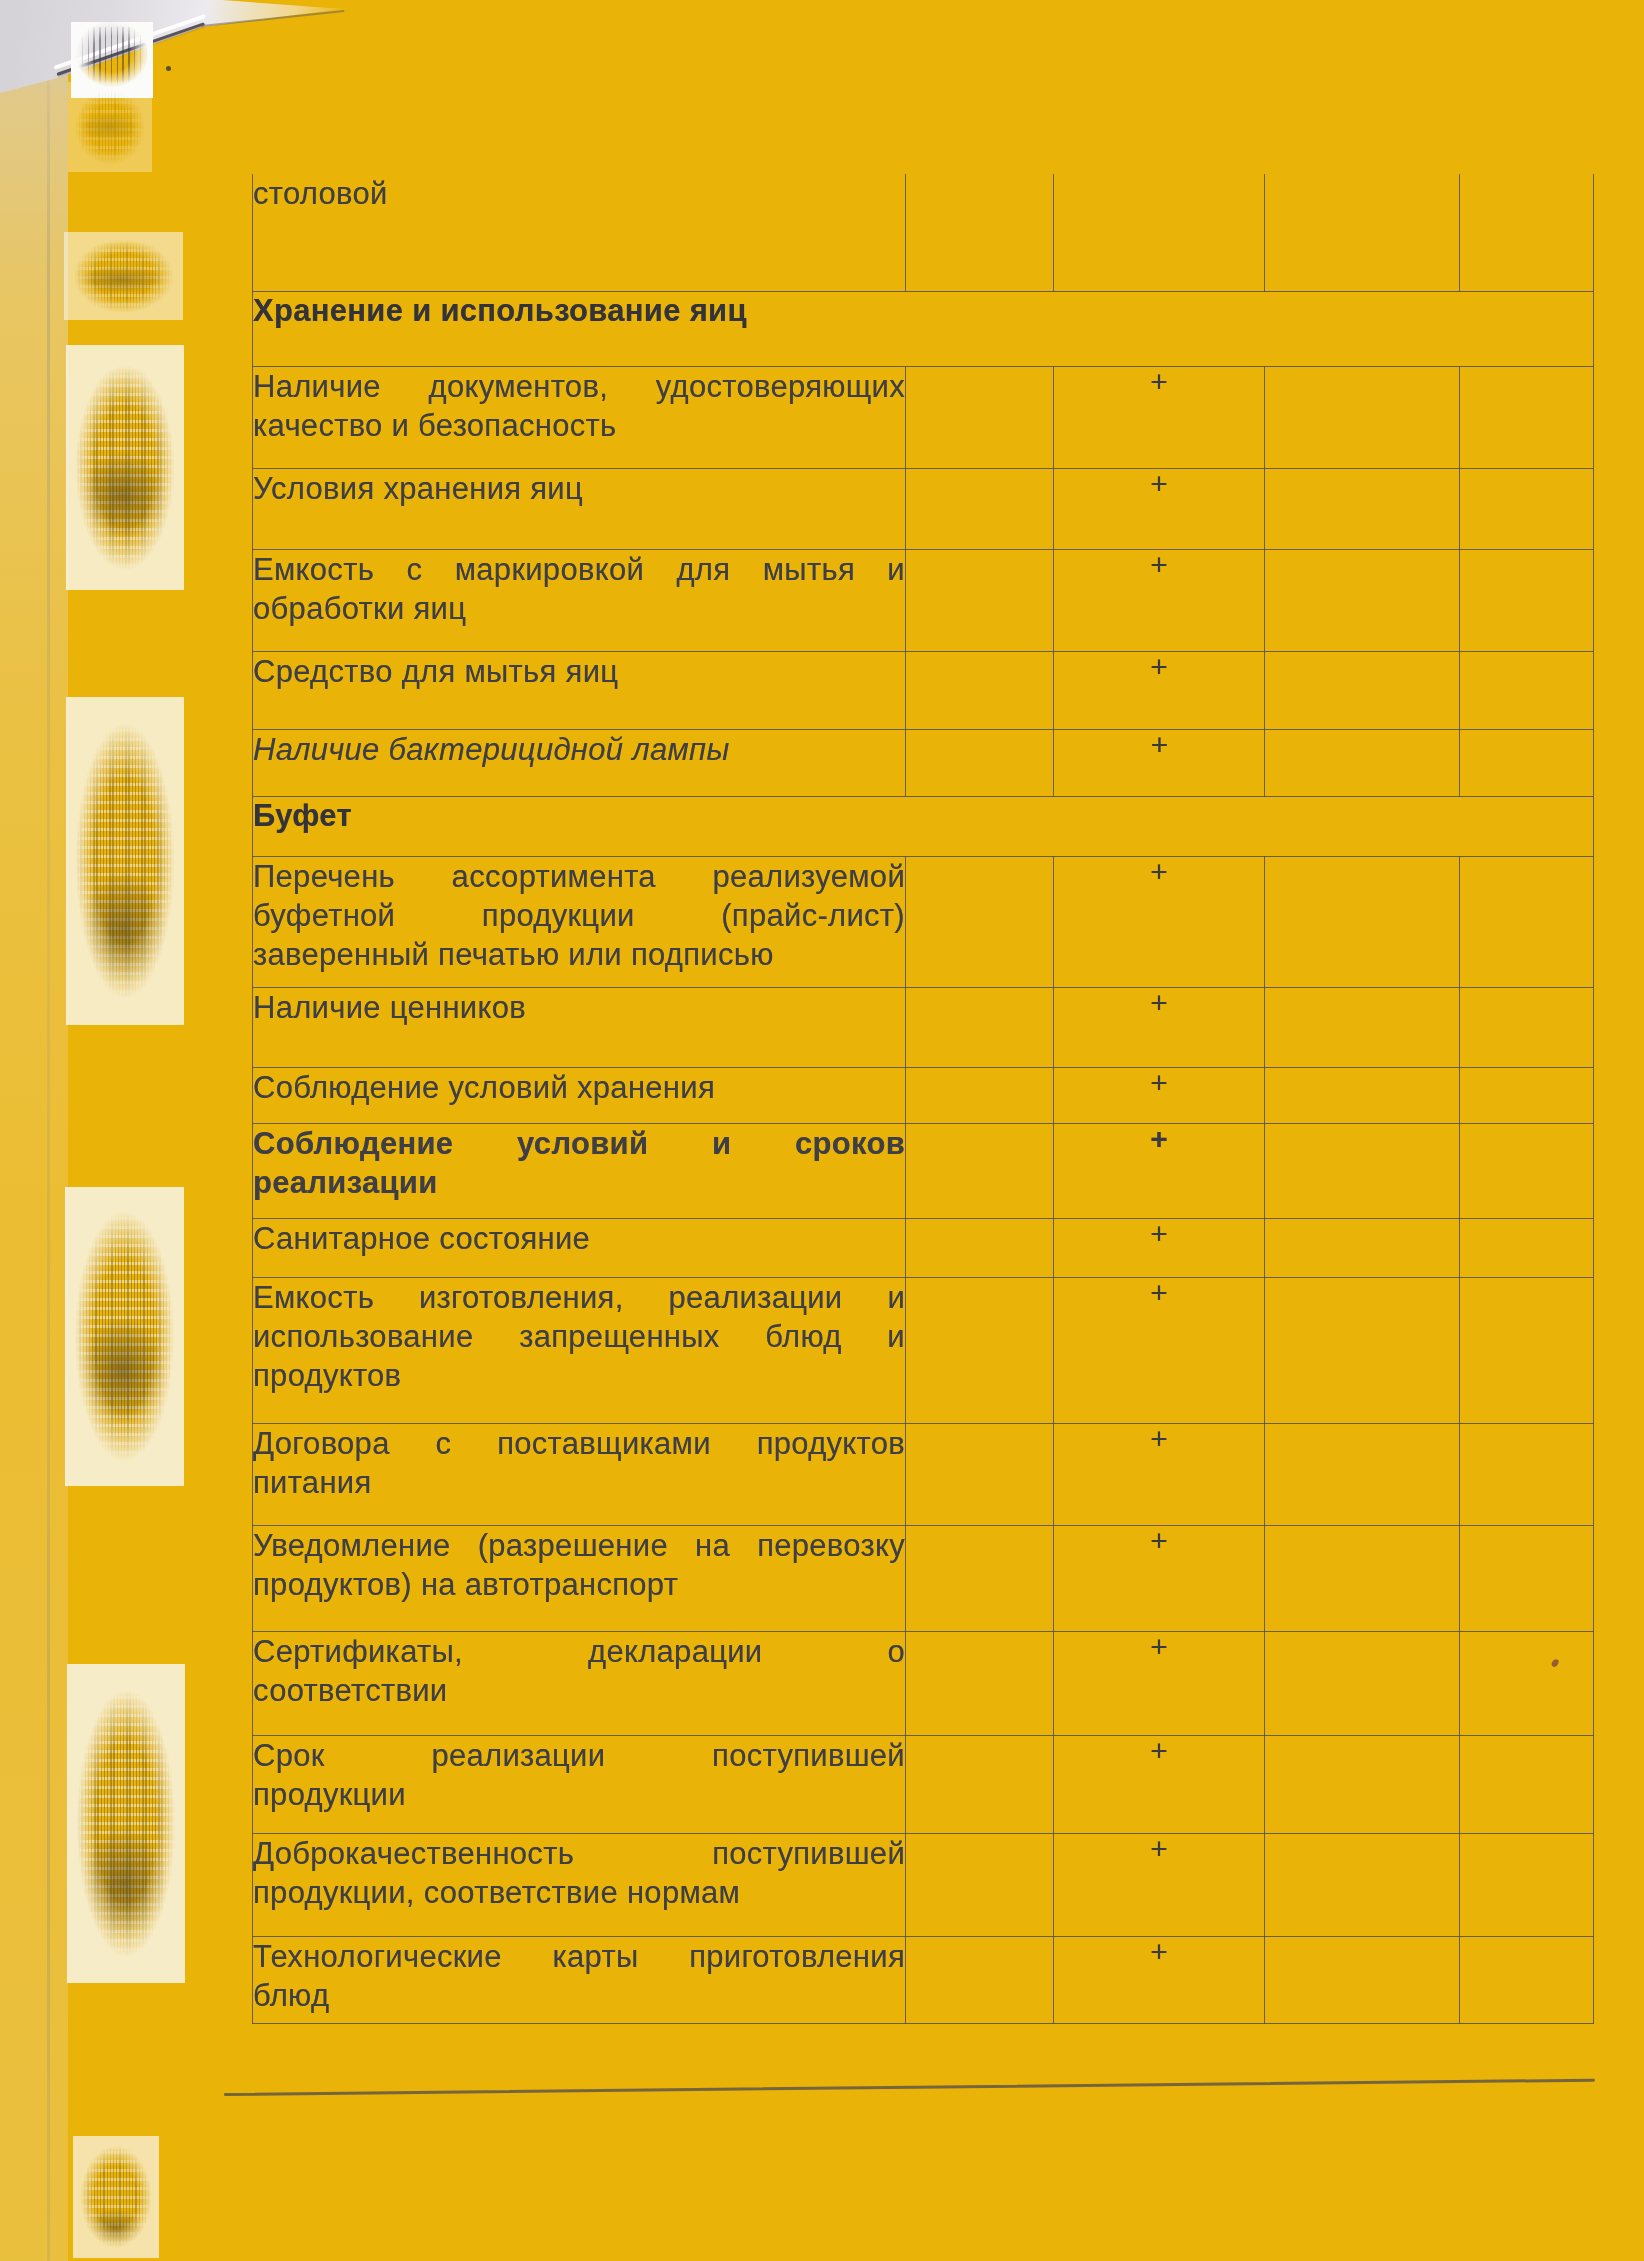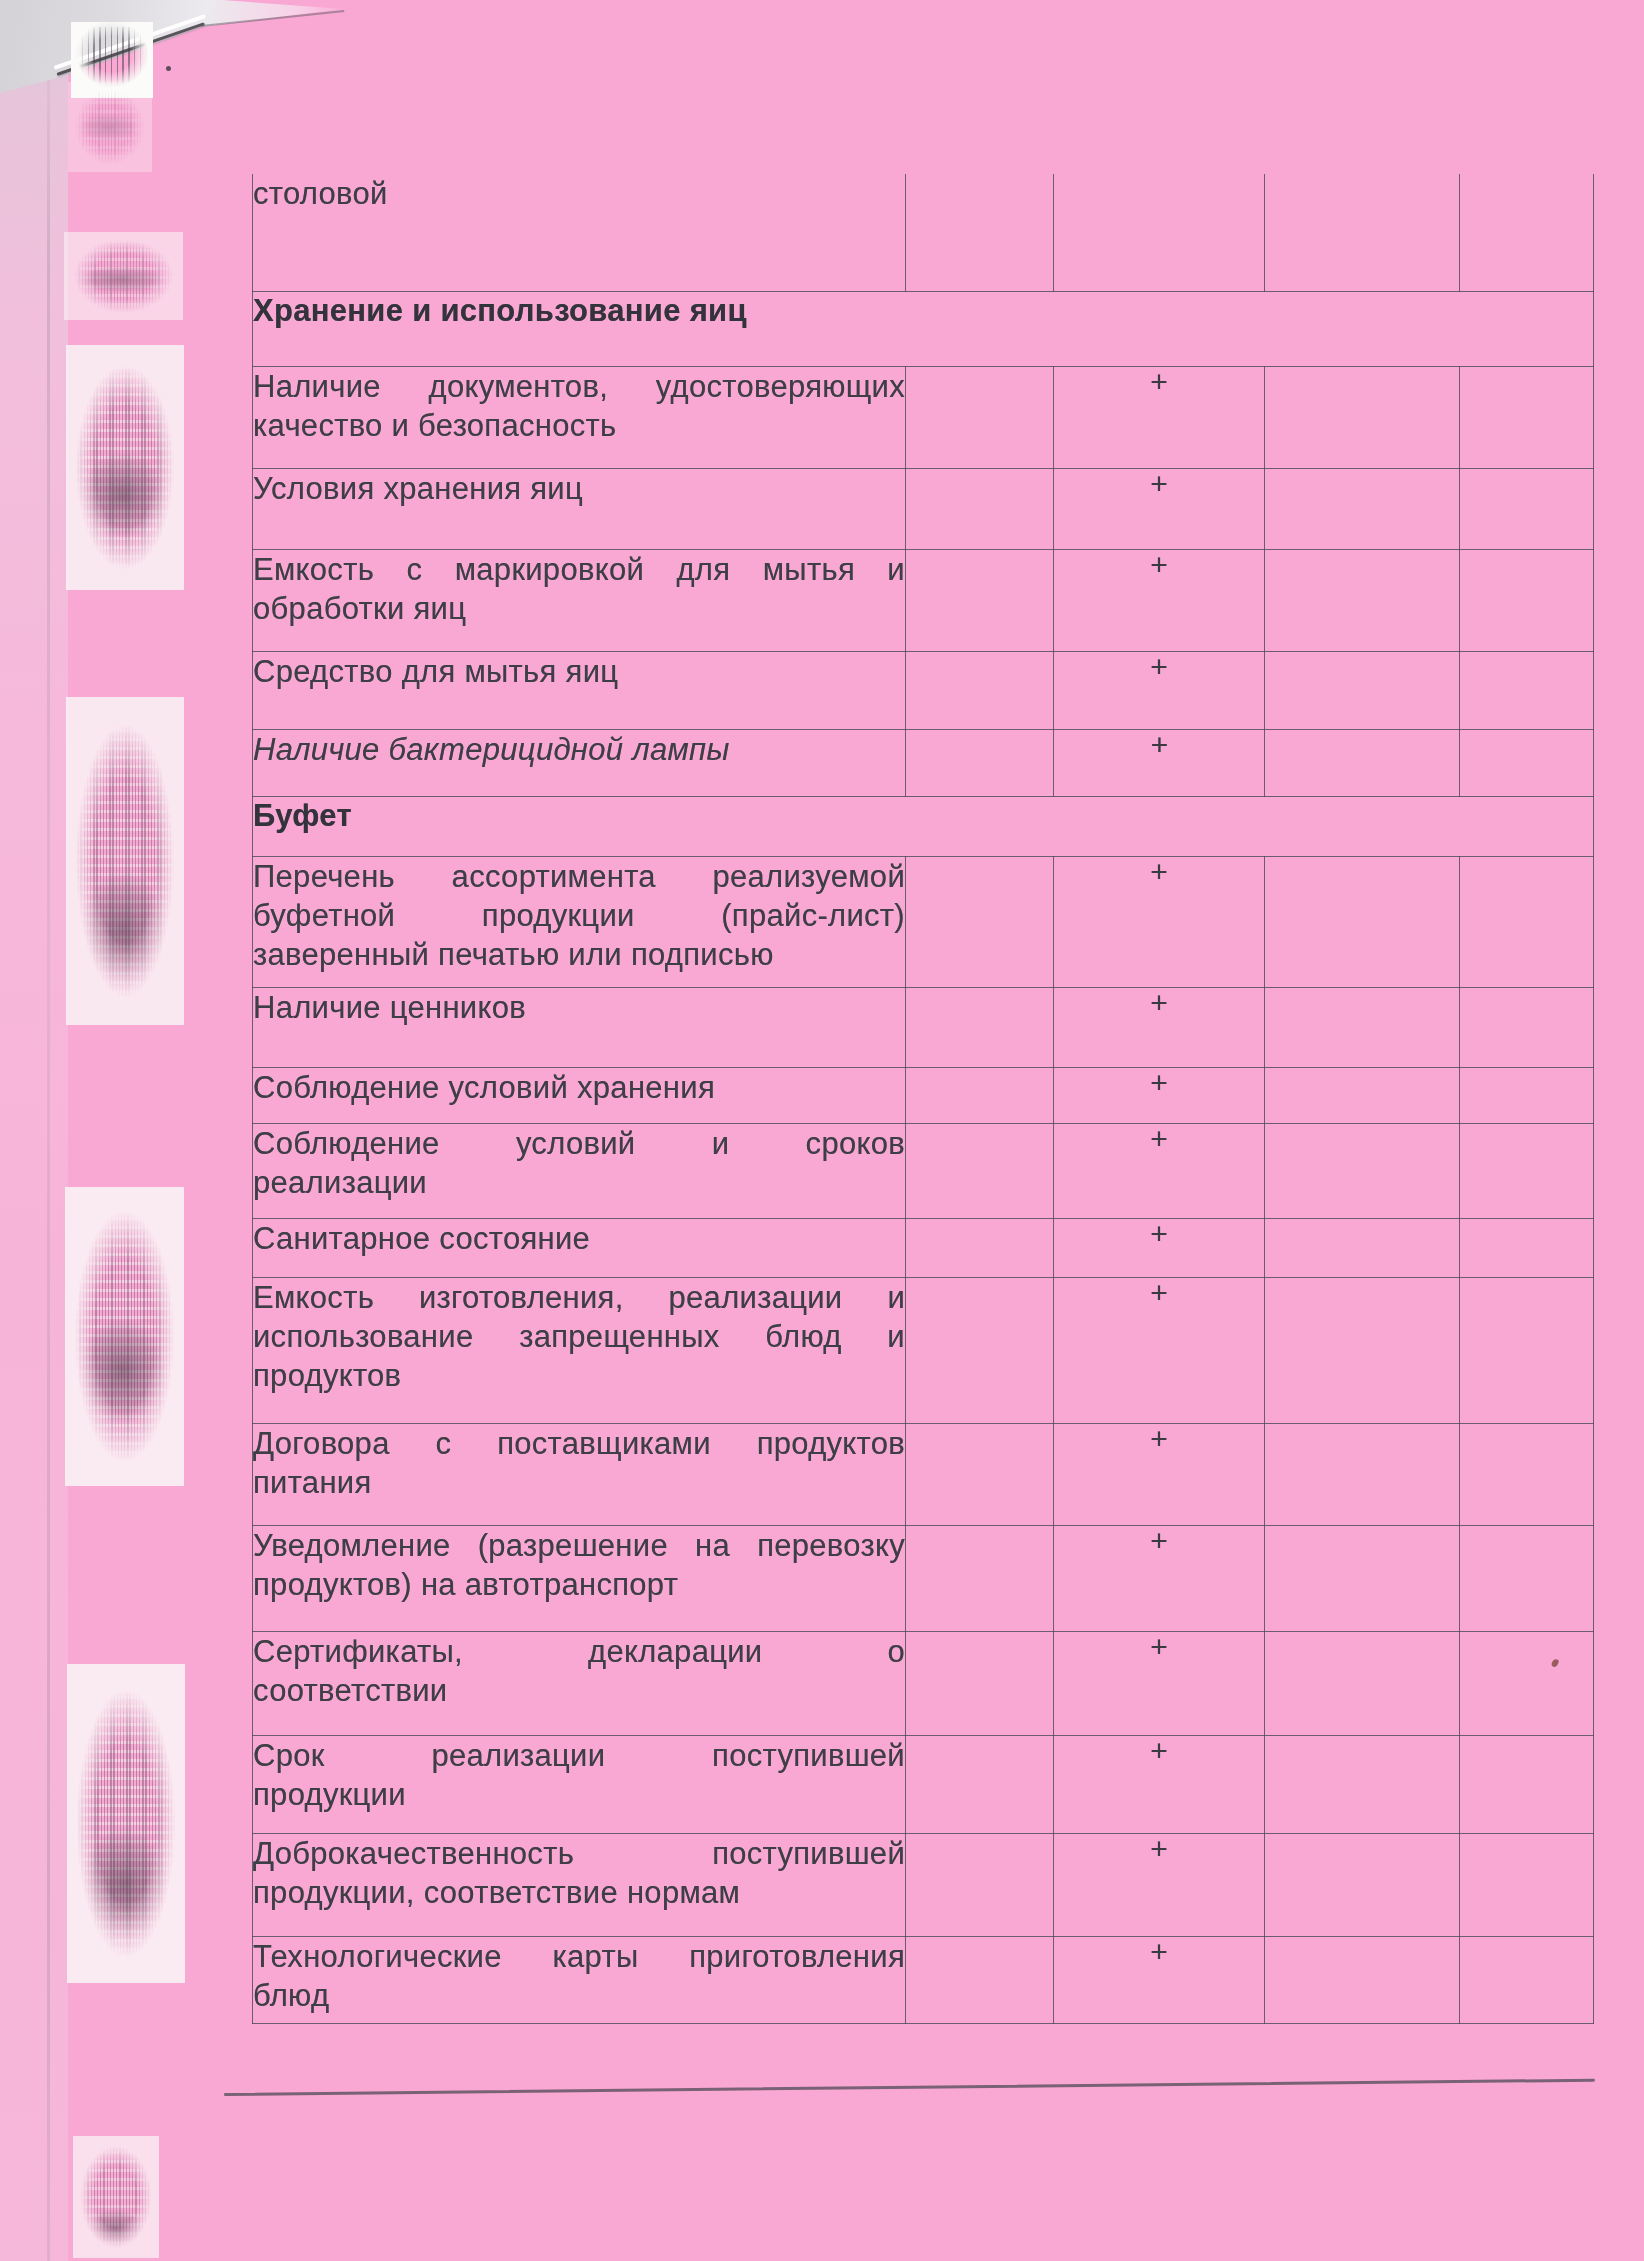--- a/index.html
+++ b/index.html
@@ -2,21 +2,21 @@
 <html style="font-size:10.3px"><head>
 <meta charset="utf-8">
 <title>Scanned checklist page</title>
 <style>
   html,body{margin:0;padding:0;}
   body{
     width:1644px;height:2261px;position:relative;overflow:hidden;
     background:#ffffff;
     font-family:"Liberation Sans", sans-serif;
   }
-  .page{position:absolute;inset:0;background:#f9a8d4;}
+  .page{position:absolute;inset:0;background:#eab308;}
 
   
   table#checklist{
     position:absolute;left:252px;top:174px;width:1339px;
     border-collapse:collapse;table-layout:fixed;
   }
   #checklist td{
     border:1.9px solid rgba(77,77,88,.82);
     border-left-width:1.3px;border-right-width:1.3px;
     vertical-align:top;padding:0;background:transparent;
@@ -244,21 +244,21 @@
         </tr>
         <tr style="height: 56px;">
           <td class="lab">
             <div class="ln">Соблюдение условий хранения</div>
           </td>
           <td class="blank"></td>
           <td class="mark"><span>+</span></td>
           <td class="blank"></td>
           <td class="blank"></td>
         </tr>
-        <tr style="height: 95px;">
+        <tr style="height: 95px; font-weight: bold;">
           <td class="lab">
             <div class="ln jfy">Соблюдение условий и сроков</div>
             <div class="ln">реализации</div>
           </td>
           <td class="blank"></td>
           <td class="mark"><span>+</span></td>
           <td class="blank"></td>
           <td class="blank"></td>
         </tr>
         <tr style="height: 59px;">

